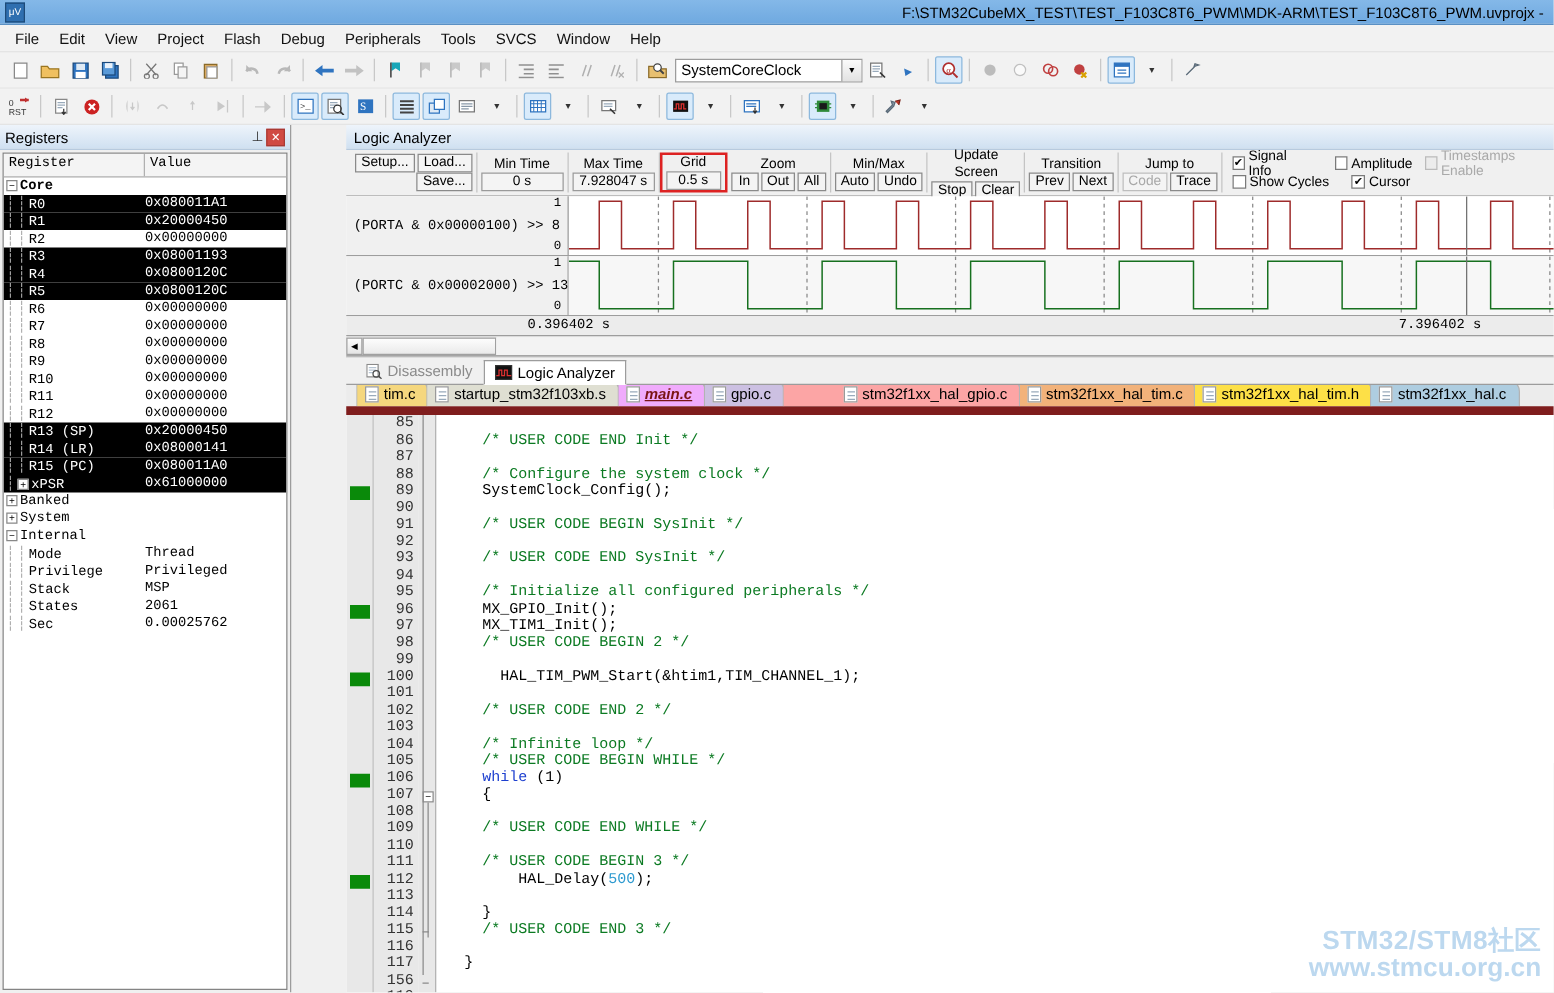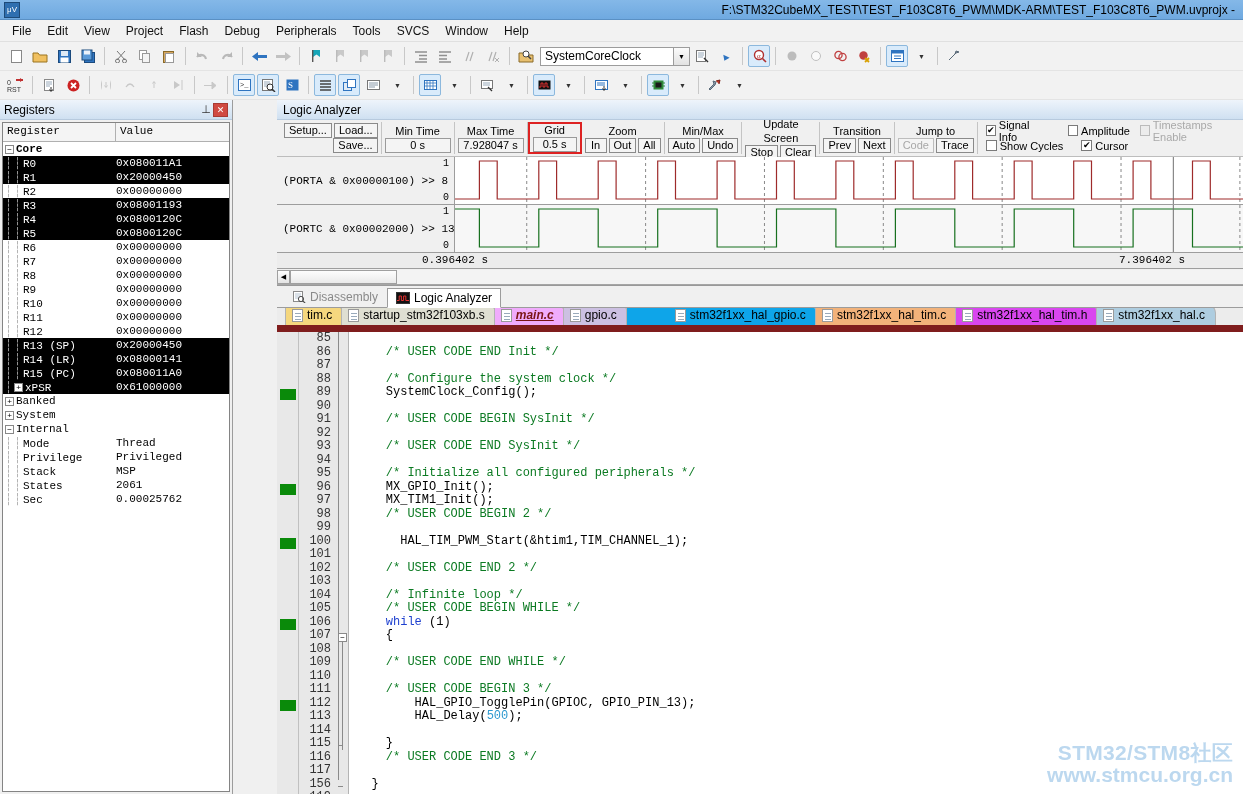--- a/index.html
+++ b/index.html
@@ -882,29 +882,29 @@
           <span class="fname">startup_stm32f103xb.s</span>
         </div>
         <div class="ftab sel" style="background: #f0abfc; font-style: italic;">
           <span class="fi"></span>
           <span class="fname">main.c</span>
         </div>
         <div class="ftab" style="background: rgb(204, 192, 226);">
           <span class="fi"></span>
           <span class="fname">gpio.c</span>
         </div>
-        <div class="ftab" style="background: #0ea5e9; padding-left: 48px;">
+        <div class="ftab" style="background: #fca5a5; padding-left: 48px;">
           <span class="fi"></span>
           <span class="fname">stm32f1xx_hal_gpio.c</span>
         </div>
         <div class="ftab" style="background: rgb(242, 178, 122);">
           <span class="fi"></span>
           <span class="fname">stm32f1xx_hal_tim.c</span>
         </div>
-        <div class="ftab" style="background: #d946ef; text-align: center;">
+        <div class="ftab" style="background: #fde047; text-align: center;">
           <span class="fi"></span>
           <span class="fname">stm32f1xx_hal_tim.h</span>
         </div>
         <div class="ftab" style="background: rgb(174, 205, 224);">
           <span class="fi"></span>
           <span class="fname">stm32f1xx_hal.c</span>
         </div>
       </div>
 
     <div id="editor">
@@ -980,21 +980,20 @@
           <div class="cl"><span class="cmt">    /* USER CODE END 2 */</span></div>
           <div class="cl"></div>
           <div class="cl"><span class="cmt">    /* Infinite loop */</span></div>
           <div class="cl"><span class="cmt">    /* USER CODE BEGIN WHILE */</span></div>
           <div class="cl">    <span class="kw">while</span> (1)</div>
           <div class="cl">    {</div>
           <div class="cl"></div>
           <div class="cl"><span class="cmt">    /* USER CODE END WHILE */</span></div>
           <div class="cl"></div>
           <div class="cl"><span class="cmt">    /* USER CODE BEGIN 3 */</span></div>
-          <div class="cl">        HAL_GPIO_TogglePin(GPIOC, GPIO_PIN_13);</div>
           <div class="cl">        HAL_Delay(<span class="num">500</span>);</div>
           <div class="cl"></div>
           <div class="cl">    }</div>
           <div class="cl"><span class="cmt">    /* USER CODE END 3 */</span></div>
           <div class="cl"></div>
           <div class="cl">  }</div>
           <div class="cl"></div>
         </div>
     </div>
 

